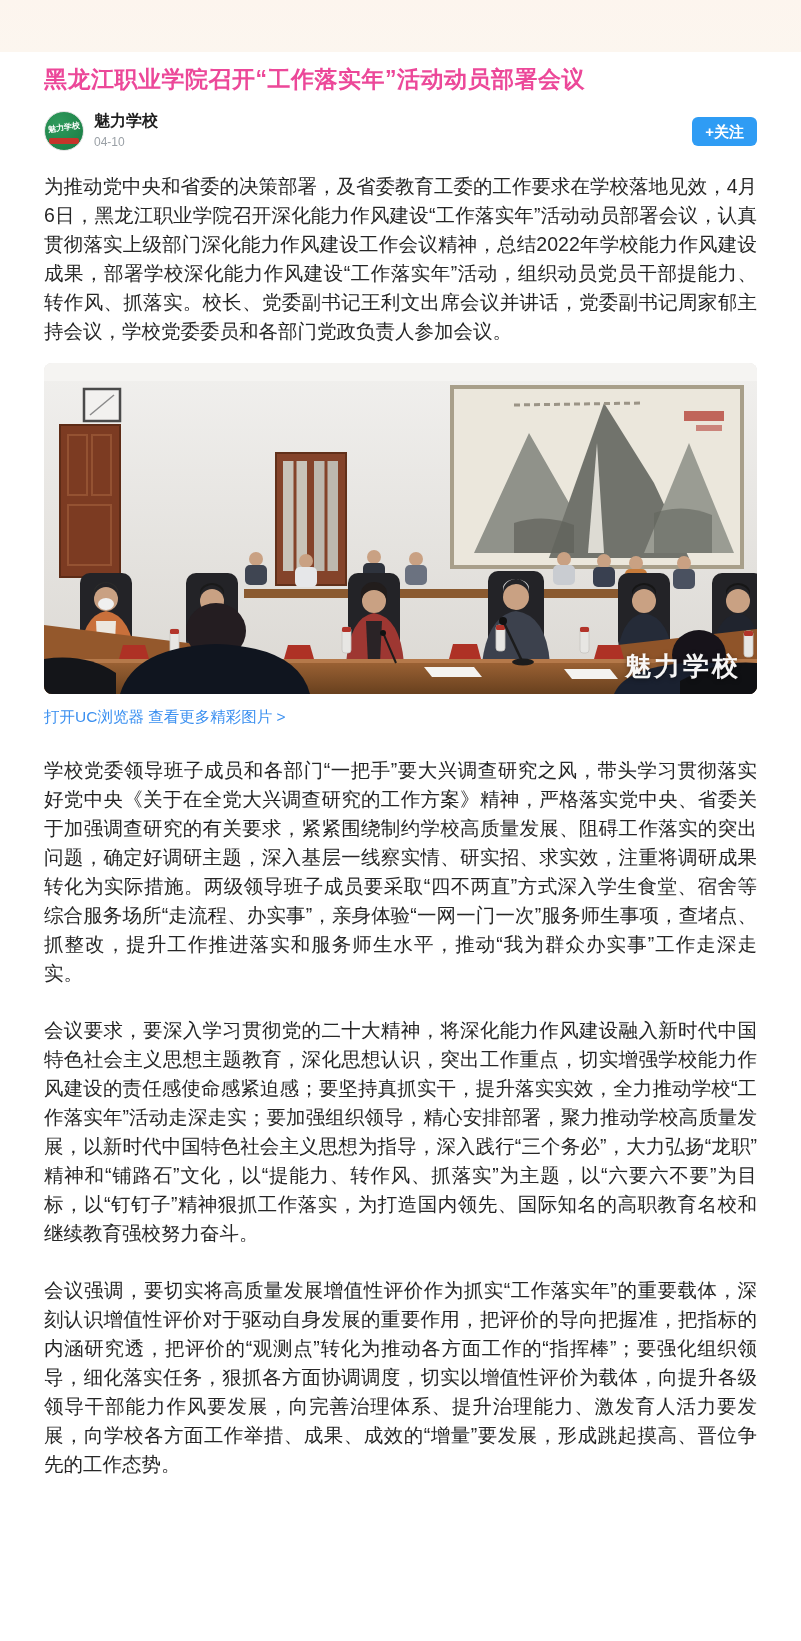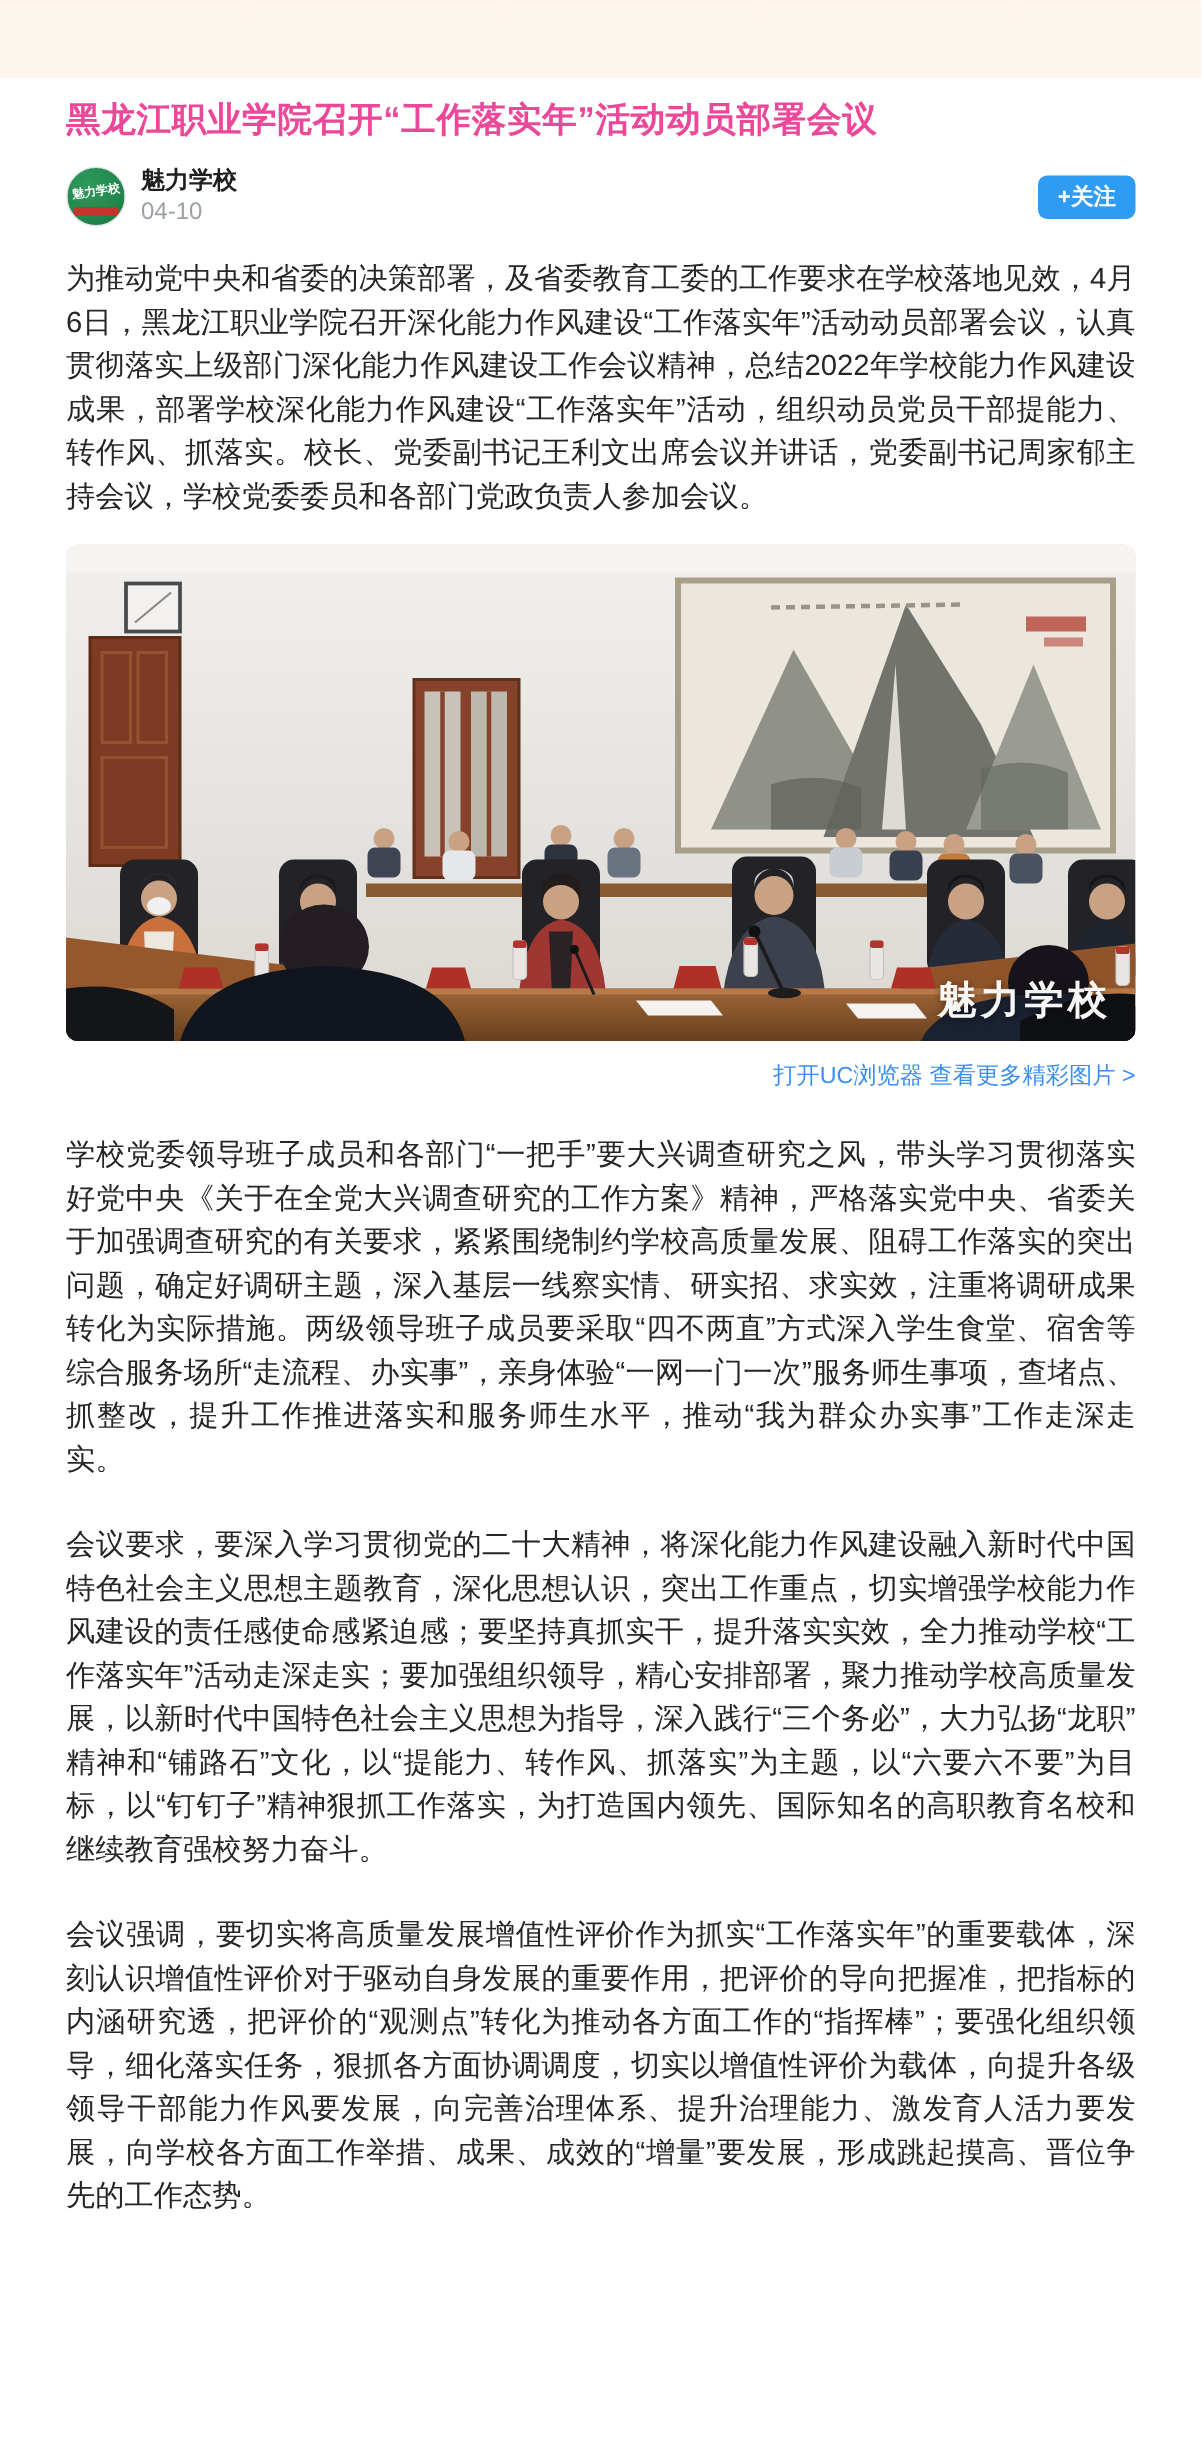--- a/index.html
+++ b/index.html
@@ -60,21 +60,21 @@
     flex-direction:column;
     justify-content:center;
   }
   .author-name{
     font-size:16px;
     font-weight:bold;
     color:#1f1f1f;
     line-height:20px;
   }
   .publish-date{
-    font-size:16px;
+    font-size:12px;
     color:#9aa0a6;
     line-height:18px;
     margin-top:2px;
   }
   .follow-button{
     margin-left:auto;
     background:#2f9cf4;
     color:#ffffff;
     border:none;
     border-radius:6px;
@@ -110,21 +110,21 @@
     position:absolute;
     right:16px;bottom:10px;
     color:rgba(255,255,255,0.96);
     font-size:26px;
     font-weight:bold;
     letter-spacing:3px;
     text-shadow:0 1px 5px rgba(0,0,0,0.45);
   }
   .photo-link-row{
     margin-top:13px;
-    text-align:right;
+    text-align:left;
   }
   .photo-link{
     color:#3a8ff0;
     font-size:15.5px;
     text-decoration:none;
     cursor:pointer;
   }
 </style>
 </head>
 <body>

